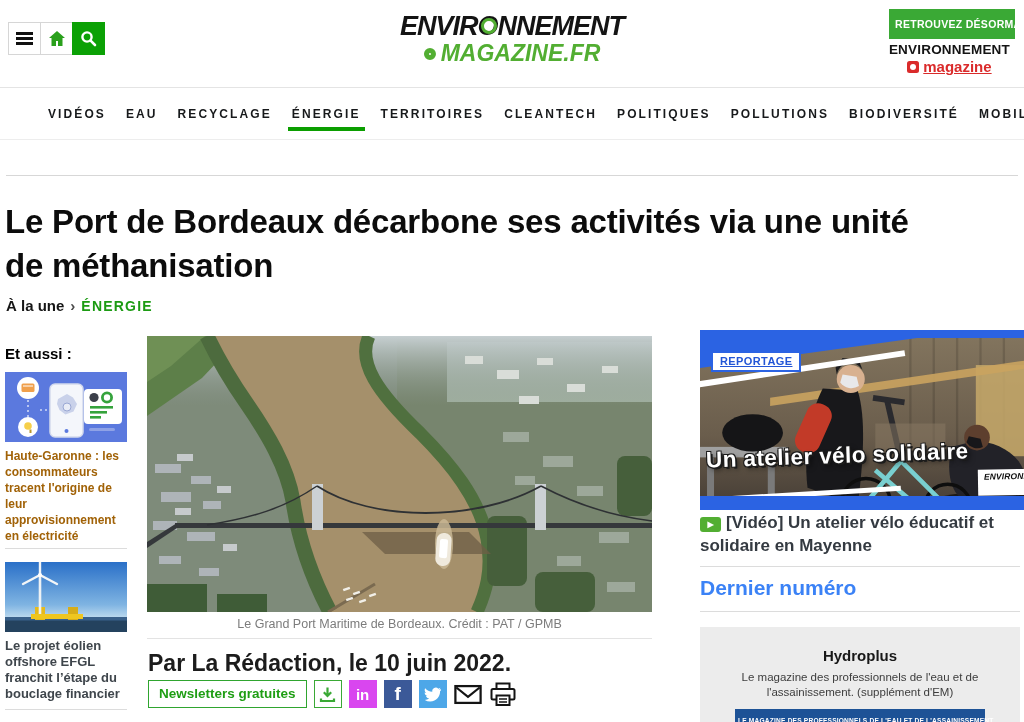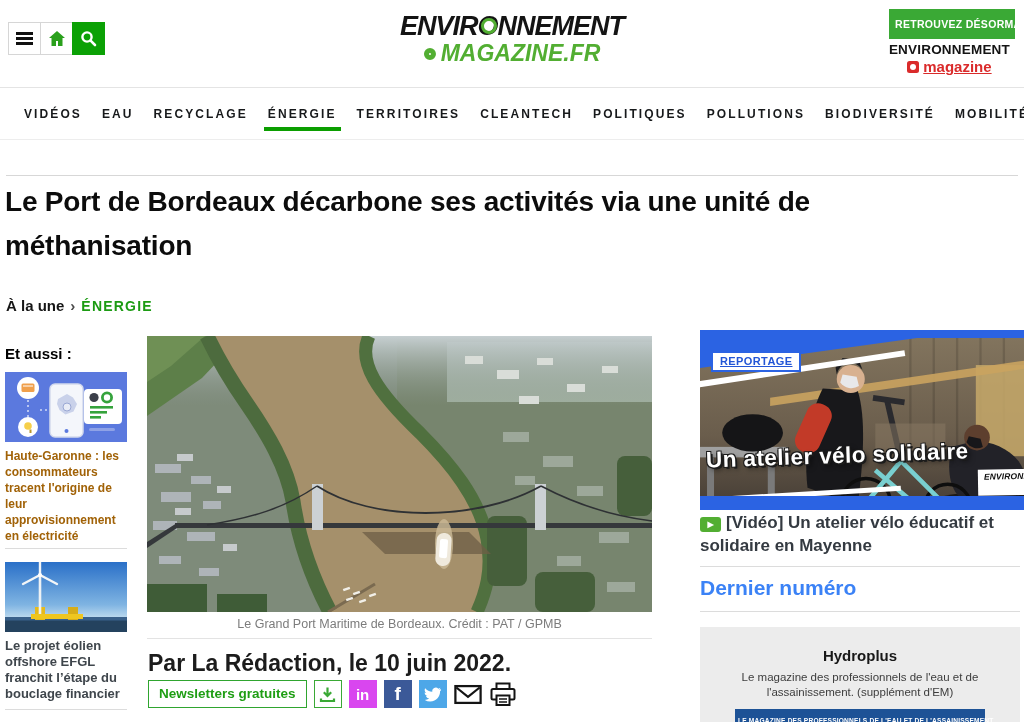--- a/index.html
+++ b/index.html
@@ -19,28 +19,28 @@
   .logo-l2 { margin-top:2px; font-size:23px; font-weight:800; color:#52ae32; display:flex; align-items:center; justify-content:center; gap:5px; white-space:nowrap; }
   .logo-ring { width:12px; height:12px; border:5px solid #52ae32; border-radius:50%; display:inline-block; }
   .promo-btn { position:absolute; right:9px; top:9px; width:126px; background:#3aa935; color:#fff; border:none; font-family:inherit; font-size:10.5px; font-weight:800; letter-spacing:.3px; padding:9px 6px; cursor:pointer; white-space:nowrap; }
   .promo-brand { position:absolute; right:14px; top:42px; text-align:center; cursor:pointer; }
   .pb1 { font-size:13.5px; font-weight:800; color:#141414; letter-spacing:.2px; }
   .pb2 { display:flex; align-items:center; justify-content:center; gap:4px; margin-top:1px; font-size:15px; font-weight:800; color:#da2b2b;text-decoration:underline; }
   .red-sq { width:12px; height:12px; background:#da2b2b; border-radius:2.5px; position:relative; display:inline-block; }
   .red-sq::after { content:''; position:absolute; left:3px; top:3px; width:6px; height:6px; background:#fff; border-radius:50%; }
 
   
-  .nav { position:absolute; top:89px; left:0; right:0; height:51px; background:#fff; border-bottom:1px solid #ededed; display:flex; align-items:center; padding-left:24px; }
+  .nav { position:absolute; top:89px; left:0; right:0; height:51px; background:#fff; border-bottom:1px solid #ededed; display:flex; align-items:center; padding-left:48px; }
   .nav-item { font-size:12px; font-weight:800; letter-spacing:2.1px; color:#17191b; margin-right:20px; position:relative; cursor:pointer; white-space:nowrap; }
   .nav-item.active::after { content:''; position:absolute; left:-4px; right:-4px; bottom:-10px; height:4px; background:#0b9e00; }
 
   .top-divider { position:absolute; top:175px; left:6px; right:6px; border-top:1px solid #d7d7d7; }
 
   
-  .title { position:absolute; left:5px; top:180px; width:945px; font-size:28px; line-height:44px; font-weight:800; color:#0c0c0c; letter-spacing:-.2px; }
+  .title { position:absolute; left:5px; top:200px; width:945px; font-size:33px; line-height:44px; font-weight:800; color:#0c0c0c; letter-spacing:-.2px; }
   .crumb { position:absolute; left:6px; top:297px; font-size:15px; font-weight:800; color:#161616; display:flex; align-items:center; gap:6px; }
   .crumb-sep { color:#4a4a4a; font-weight:700; }
   .crumb-cat { color:#1c9b13; font-size:14px; letter-spacing:1.2px; cursor:pointer; }
   .crumb-sec { cursor:pointer; }
 
   
   .ls { position:absolute; left:5px; top:345px; width:122px; height:377px; }
   .ls-head { position:absolute; top:0; font-size:15px; font-weight:800; color:#000; }
   .ls-img1 { position:absolute; top:27px; width:122px; height:70px; cursor:pointer; }
   .ls-title1 { position:absolute; top:103px; width:122px; font-size:12px; line-height:16px; font-weight:700; color:#a16207; cursor:pointer; }

